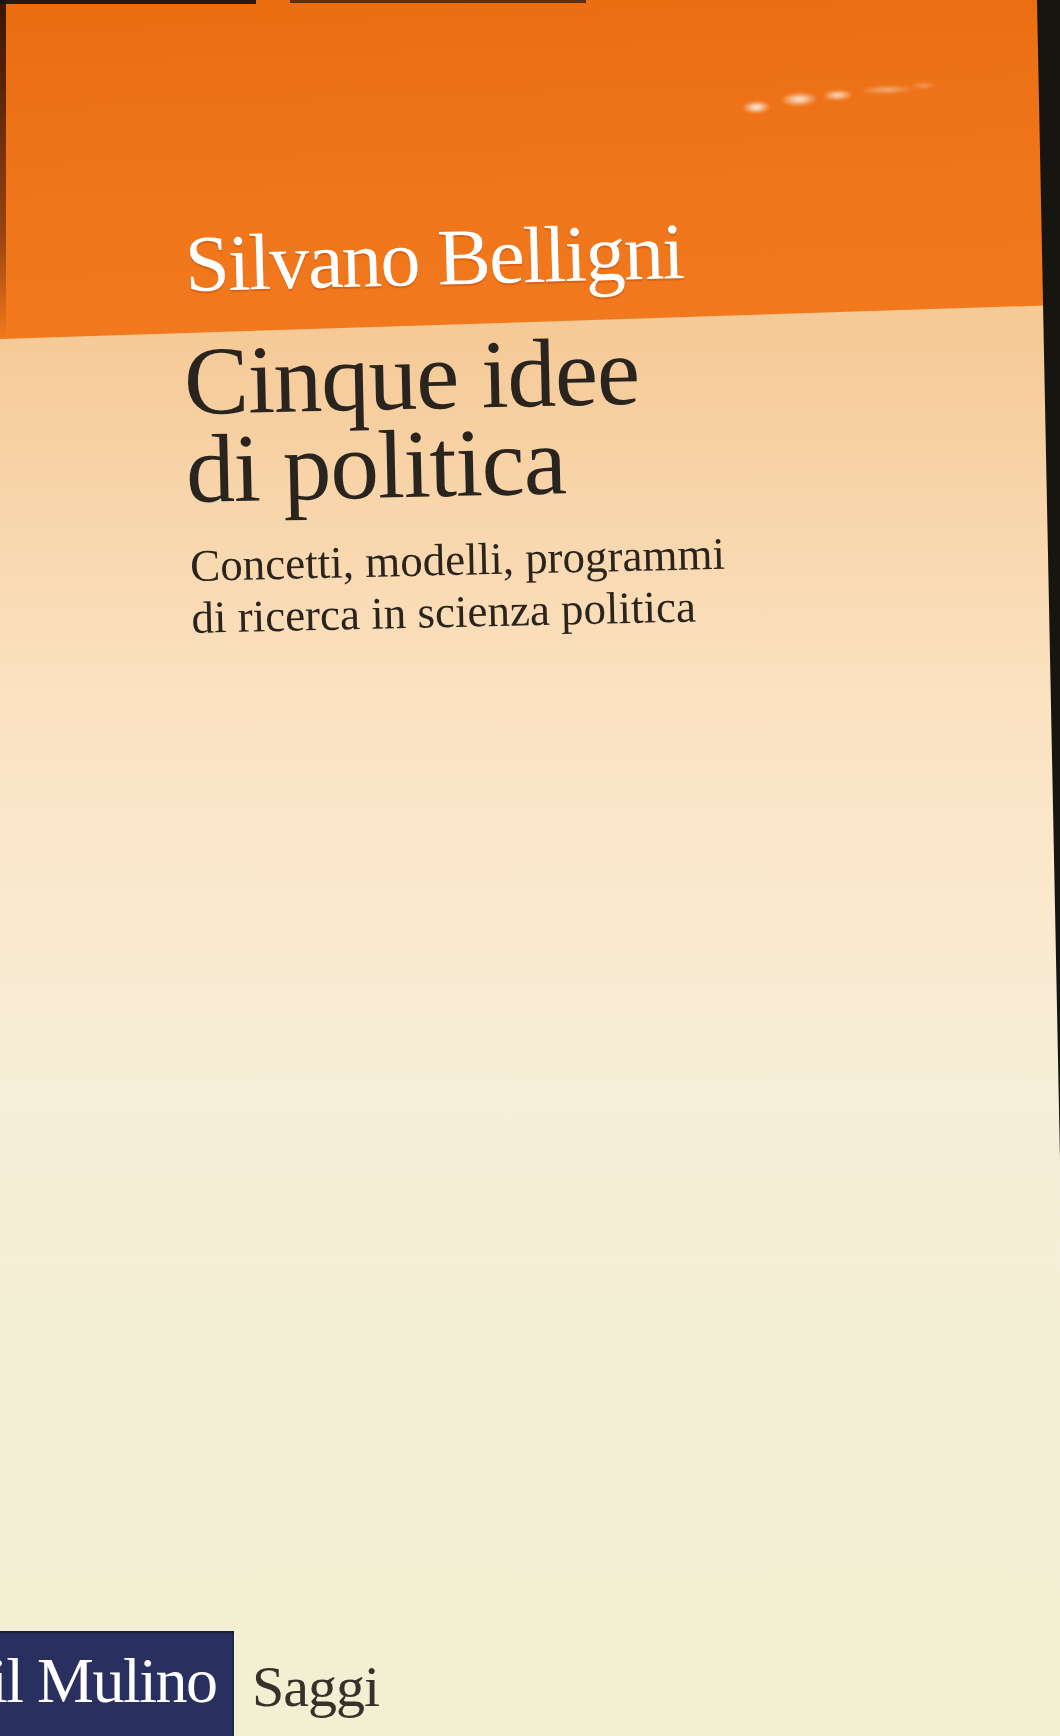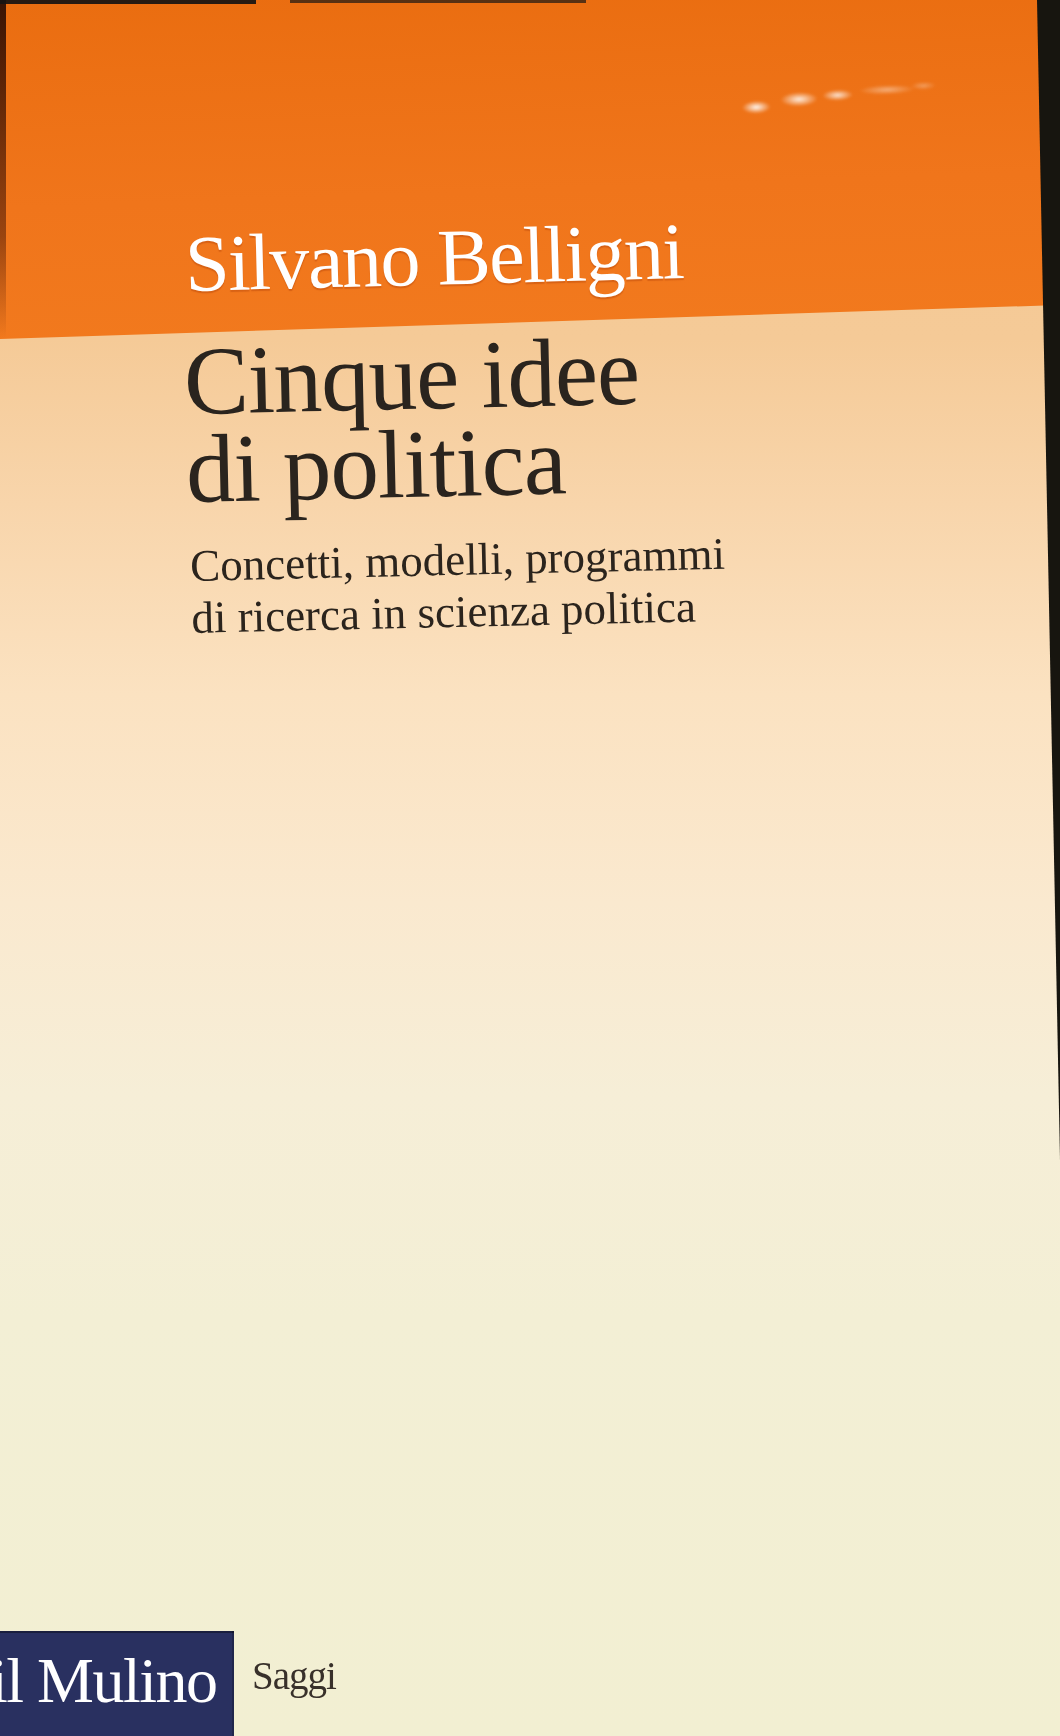--- a/index.html
+++ b/index.html
@@ -118,21 +118,21 @@
     left: -10px; top: 18px;
     font-size: 64px;
     line-height: 1;
     letter-spacing: -1.5px;
     color: #ffffff;
     white-space: nowrap;
   }
   .series {
     position: absolute;
     left: 252px; top: 1654px;
-    font-size: 39px;
+    font-size: 58px;
     line-height: 1.15;
     letter-spacing: -1px;
     color: #38302a;
     white-space: nowrap;
   }
 
   
   .wedge {
     position: absolute;
     right: 0; top: 0;

